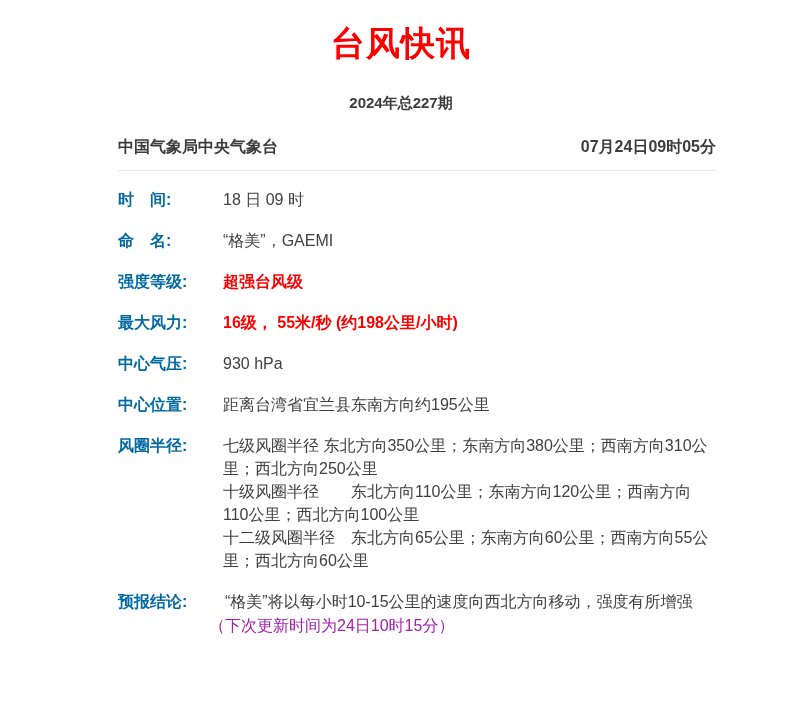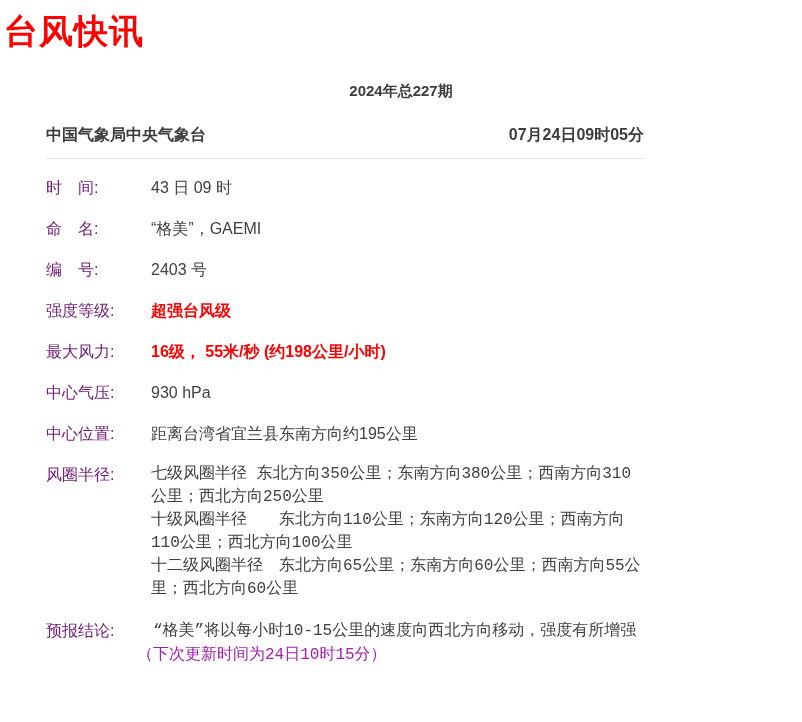--- a/index.html
+++ b/index.html
@@ -8,39 +8,39 @@
     background: #ffffff;
   }
   body {
     width: 802px;
     height: 722px;
     font-family: "Liberation Sans", "DejaVu Sans", sans-serif;
     color: #404040;
     overflow: hidden;
   }
   .page-title {
-    margin: 4px;
+    margin: 16px;
     padding-top: 5px;
-    text-align: left;
+    text-align: center;
     color: #ff0000;
     font-size: 34px;
     font-weight: bold;
     letter-spacing: 1px;
     line-height: 44px;
   }
   .issue-line {
     margin-top: 27px;
     text-align: center;
     font-size: 15px;
     font-weight: bold;
     color: #3c3c3c;
     line-height: 22px;
   }
   .content {
-    margin-left: 46px;
+    margin-left: 118px;
     width: 598px;
   }
   .header-bar {
     display: flex;
     justify-content: space-between;
     align-items: flex-end;
     margin-top: 22px;
     padding-bottom: 12px;
     border-bottom: 1px solid #e7e7e7;
     font-size: 16px;
@@ -54,31 +54,30 @@
   .row {
     display: flex;
     align-items: flex-start;
     margin-bottom: 18px;
     font-size: 16px;
     line-height: 23px;
   }
   .row-label {
     width: 91px;
     flex-shrink: 0;
-    font-weight: normal;
-    color: #701a75;
+    font-weight: bold;
+    color: #0369a1;
     white-space: nowrap;
   }
   .row-value {
     padding-left: 14px;
     color: #404040;
   }
   .row-value p {
     margin: 0;
-    font-family: Liberation Mono, monospace;
   }
   .red .row-value {
     color: #ff0000;
     font-weight: bold;
   }
   .row.forecast .row-value {
     padding-left: 0;
     line-height: 24px;
   }
   .note-line {
@@ -96,32 +95,28 @@
 
   <div class="header-bar">
     <span>中国气象局中央气象台</span>
     <span>07月24日09时05分</span>
   </div>
 
   <div class="rows">
 
     <div class="row">
       <div class="row-label">时　间:</div>
-      <div class="row-value">43 日 09 时</div>
+      <div class="row-value">18 日 09 时</div>
     </div>
 
     <div class="row">
       <div class="row-label">命　名:</div>
       <div class="row-value">“格美”，GAEMI</div>
     </div>
 
-    <div class="row">
-      <div class="row-label">编　号:</div>
-      <div class="row-value">2403 号</div>
-    </div>
 
 
     <div class="row red">
       <div class="row-label">强度等级:</div>
       <div class="row-value">超强台风级</div>
     </div>
 
     <div class="row red">
       <div class="row-label">最大风力:</div>
       <div class="row-value">16级， 55米/秒 (约198公里/小时)</div>

